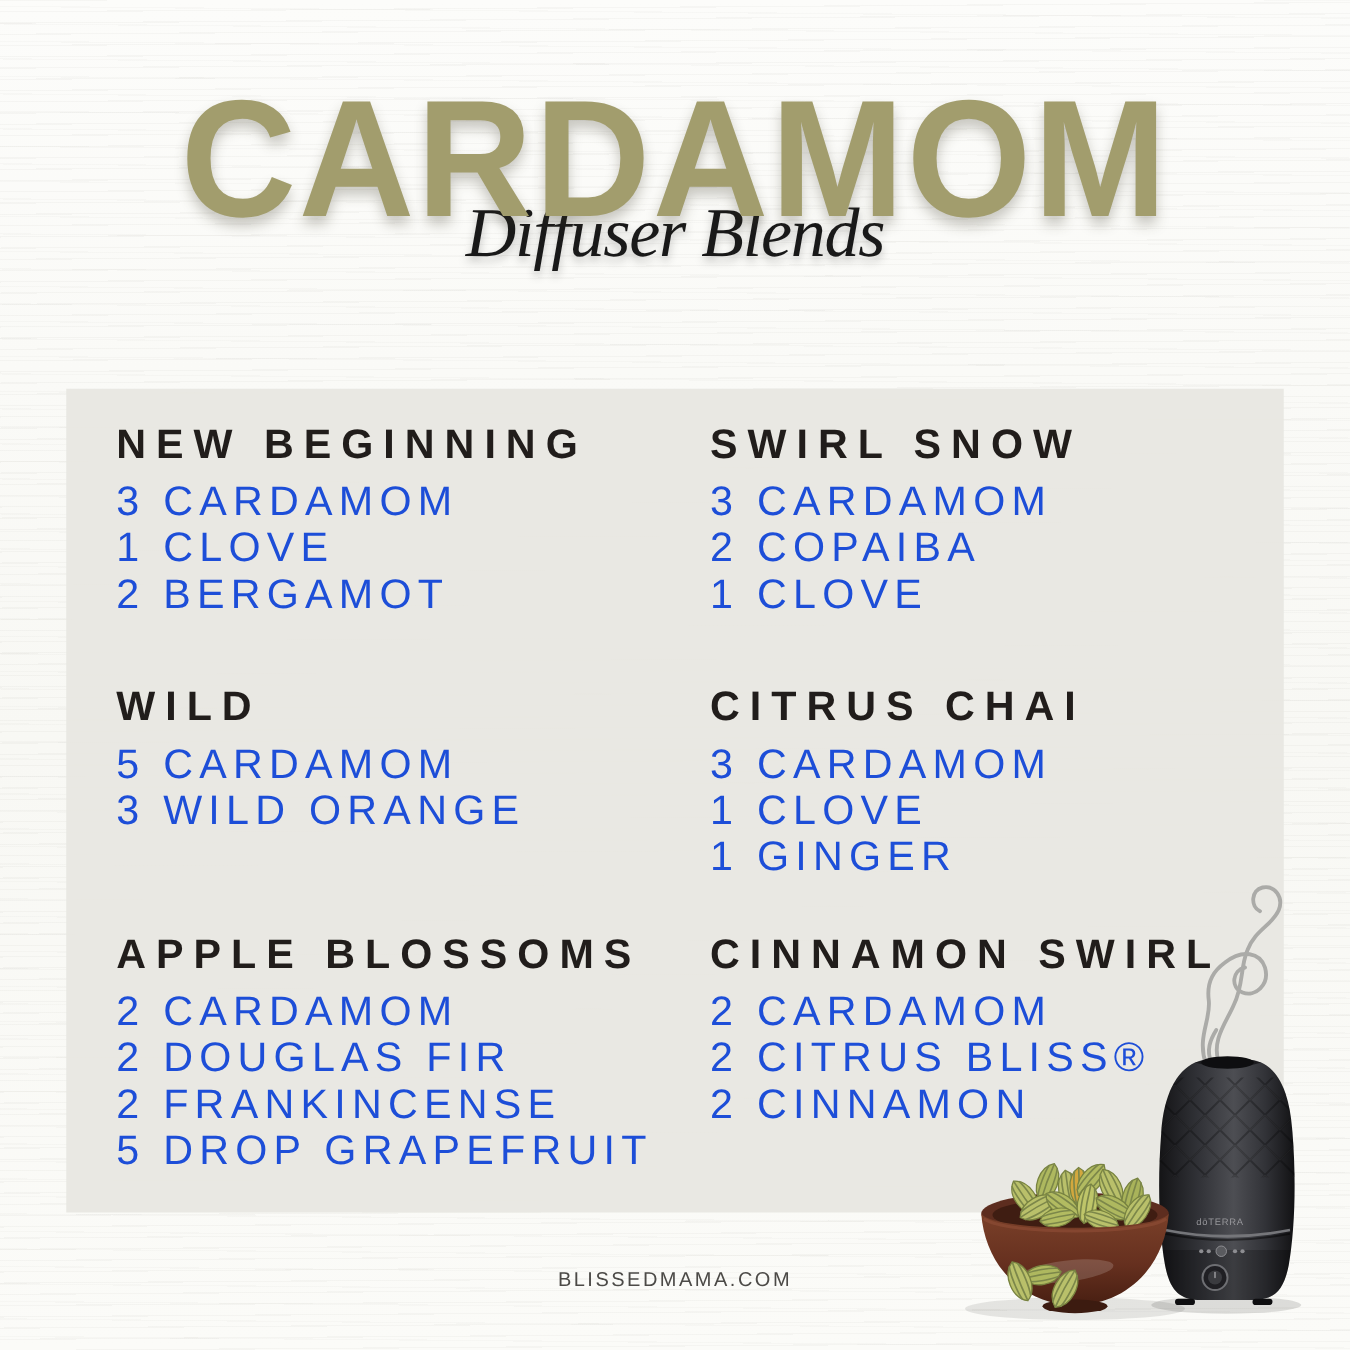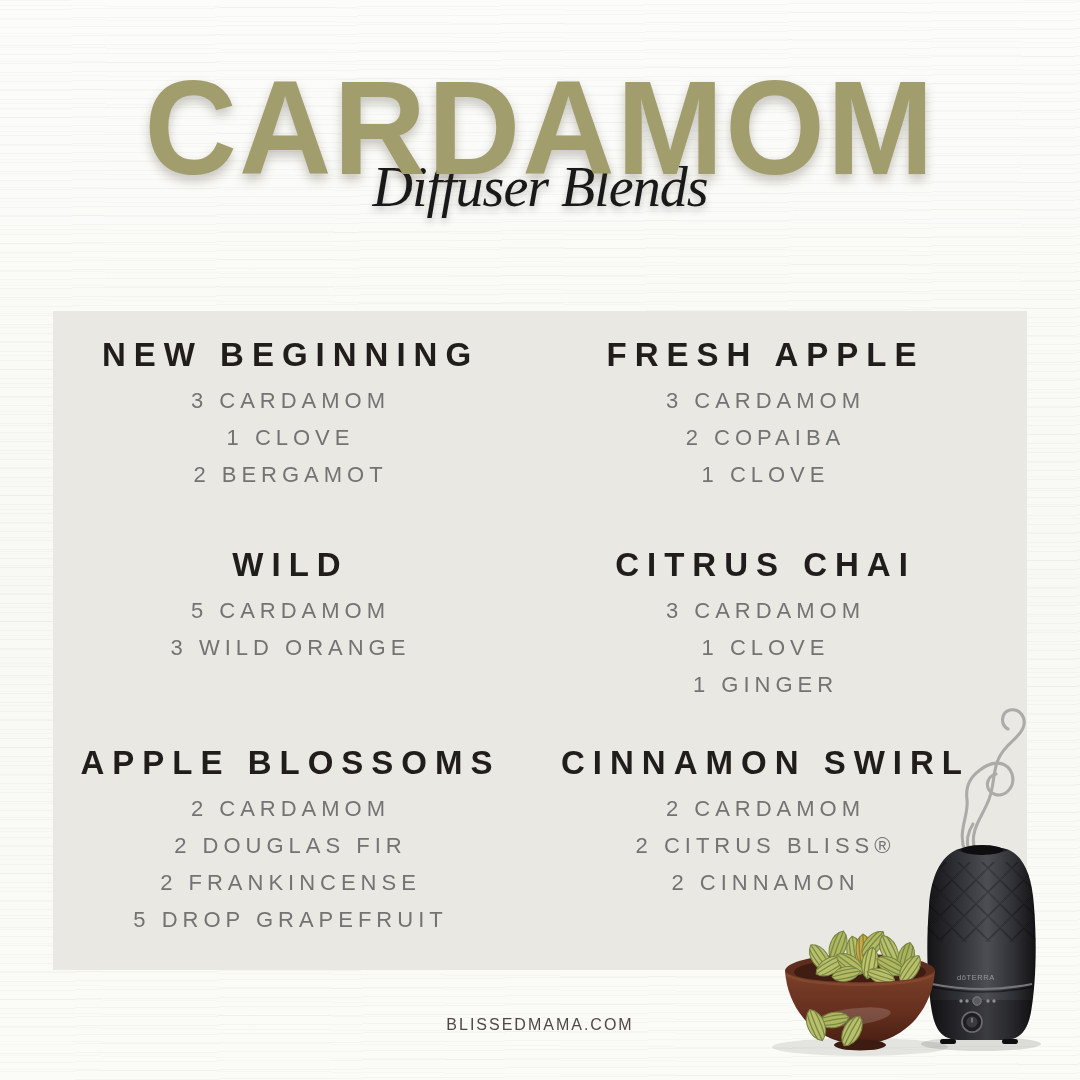--- a/index.html
+++ b/index.html
@@ -48,36 +48,36 @@
     left:53px;top:311px;
     width:974px;height:659px;
     background:rgba(232,231,225,.95);
     box-sizing:border-box;
     padding:27px 24px 0 0;
     display:grid;
     grid-template-columns:1fr 1fr;
     grid-template-rows:210px 198px auto;
     z-index:1;
   }
-  .recipe{text-align:center;}
+  .recipe{padding-left:40px;}
   .recipe-name{
     margin:0 0 10px 0;
     font-size:33px;
     font-weight:bold;
     letter-spacing:8px;
     line-height:34px;
     color:#211d1b;
     white-space:nowrap;
   }
   .ingredient{
-    font-size:22px;
+    font-size:33px;
     font-weight:normal;
     letter-spacing:5px;
     line-height:37px;
-    color:#737373;
+    color:#1d4ed8;
     white-space:nowrap;
   }
   .footer{
     position:absolute;
     left:0;top:1016px;width:100%;
     text-align:center;
     z-index:2;
   }
   .website{
     font-size:16px;
@@ -104,21 +104,21 @@
   <div class="panel">
 
     <div class="recipe">
       <h2 class="recipe-name">NEW BEGINNING</h2>
       <div class="ingredient">3 CARDAMOM</div>
       <div class="ingredient">1 CLOVE</div>
       <div class="ingredient">2 BERGAMOT</div>
     </div>
 
     <div class="recipe">
-      <h2 class="recipe-name">FRESH APPLE</h2>
+      <h2 class="recipe-name">SWIRL SNOW</h2>
       <div class="ingredient">3 CARDAMOM</div>
       <div class="ingredient">2 COPAIBA</div>
       <div class="ingredient">1 CLOVE</div>
     </div>
 
     <div class="recipe">
       <h2 class="recipe-name">WILD</h2>
       <div class="ingredient">5 CARDAMOM</div>
       <div class="ingredient">3 WILD ORANGE</div>
     </div>

